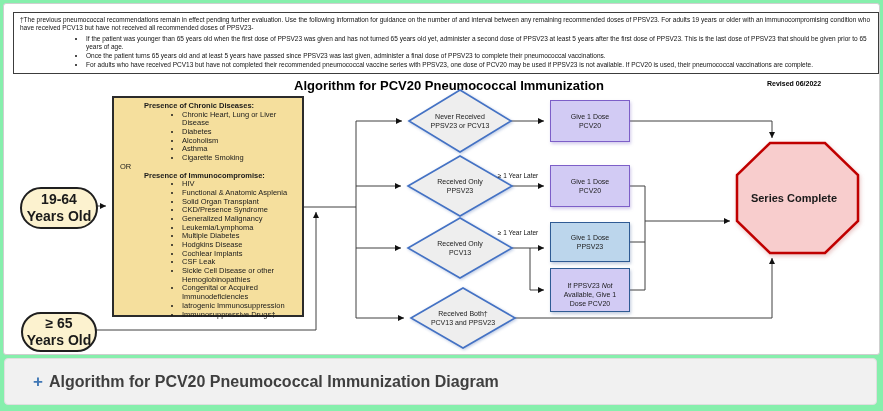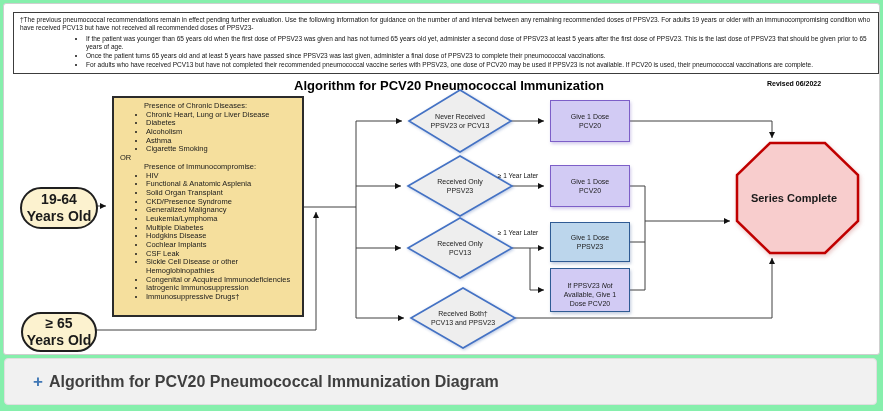--- a/index.html
+++ b/index.html
@@ -28,24 +28,24 @@
   .oval{position:absolute;background:#FCF2CF;border:2.5px solid #1f1f1f;border-radius:22px;
         display:flex;align-items:center;justify-content:center;text-align:center;
         font-weight:bold;font-size:14px;line-height:1.25;white-space:pre-line;}
   .oval1{left:20px;top:187px;width:74px;height:38px;}
   .oval2{left:21px;top:312px;width:72px;height:36px;}
 
   
   .cond{position:absolute;left:112px;top:96px;width:192px;height:221px;background:#F5DF9D;
         border:2px solid #2b2b2b;padding:4px 4px 2px 6px;font-size:7.5px;line-height:1.16;
         box-sizing:border-box;}
-  .cond .hd{font-weight:normal;padding-left:24px;}
+  .cond .hd{font-weight:bold;padding-left:24px;}
   .cond .or{font-weight:normal;text-align:left;}
   .cond ul{margin:0;padding-left:26px;max-width:150px;}
-  .cond li{line-height:1.16;}
+  .cond li{line-height:1.16;margin-left:36px;}
 
   
   .diamond{fill:#EEEEEE;stroke:#4472C4;stroke-width:1.6;
            filter:drop-shadow(1px 1.5px 1.5px rgba(100,130,190,0.45));}
   .dec-label{font-size:7px;line-height:1.3;}
 
   
   .abox{position:absolute;display:flex;align-items:center;justify-content:center;text-align:center;
         font-size:7px;line-height:1.3;white-space:pre-line;box-sizing:border-box;}
   .abox.purple{background:#D2CBF4;border:1.6px solid #7D5FC8;box-shadow:1px 2px 3px rgba(130,110,200,0.35);}

